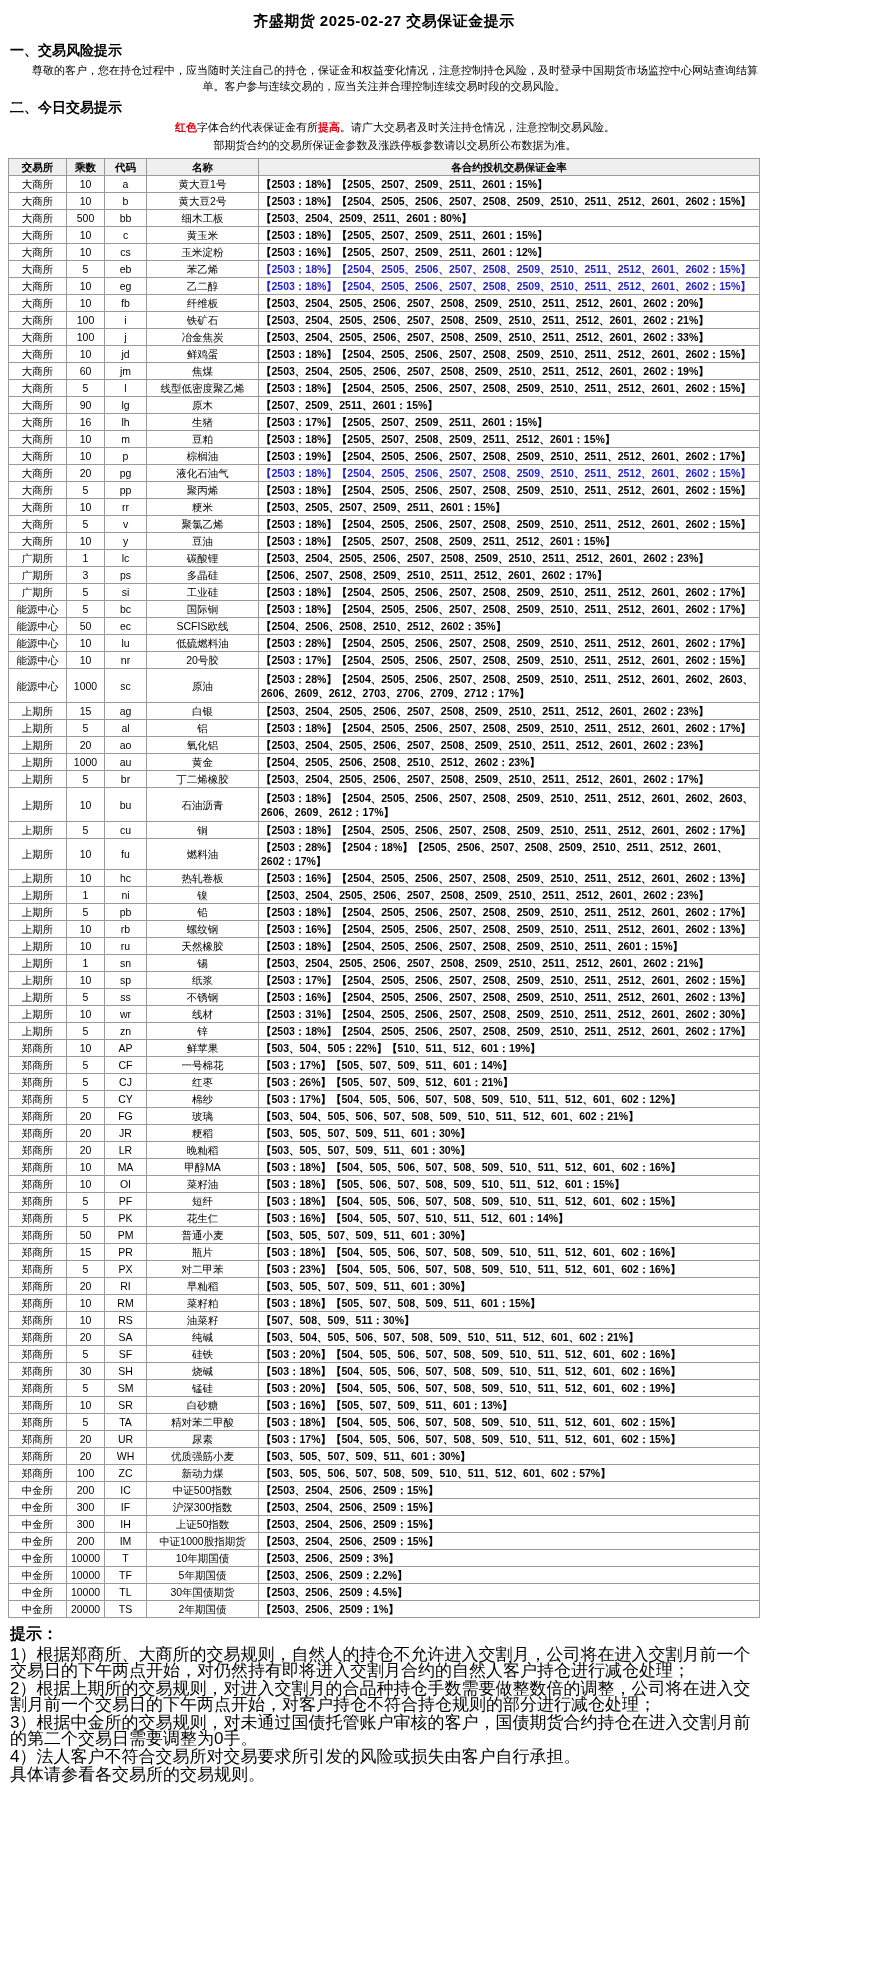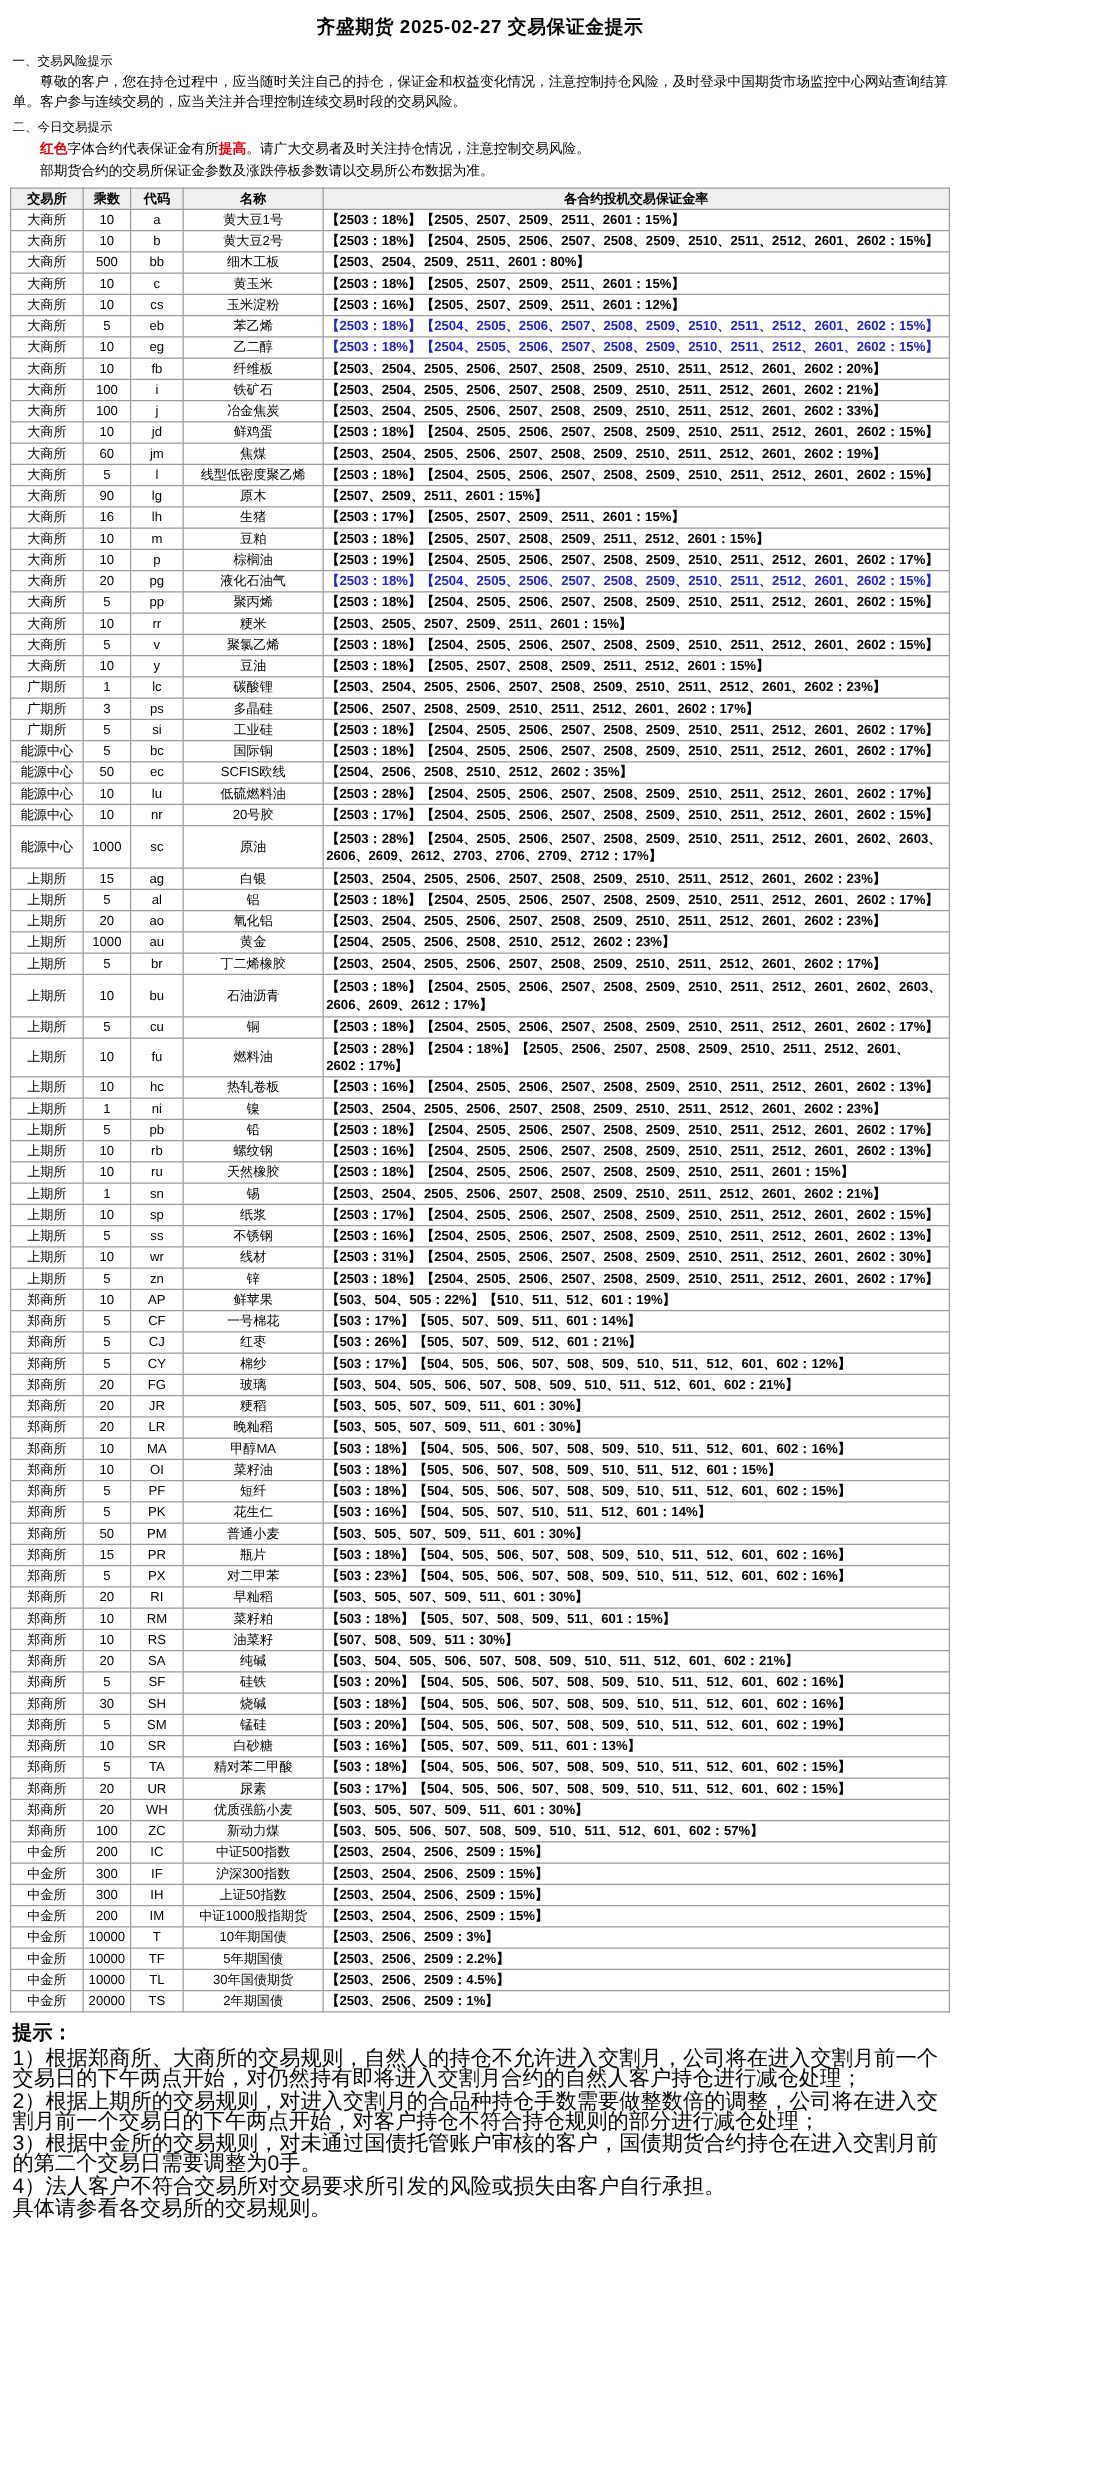--- a/index.html
+++ b/index.html
@@ -16,29 +16,30 @@
     padding: 6px 8px 10px 8px;
   }
   .title {
     text-align: center;
     font-size: 15px;
     font-weight: bold;
     padding: 6px 0 8px 0;
     letter-spacing: 0.5px;
   }
   .sec-head {
-    font-size: 10px;
-    font-weight: normal;
+    font-size: 14px;
+    font-weight: bold;
     padding: 3px 0 2px 2px;
   }
   .para {
     font-size: 11px;
     line-height: 16px;
     padding: 0 2px 2px 2px;
     text-indent: 0;
+    text-align: center;
   }
   .para.indent { text-indent: 22px; }
   .red { color: #e60012; font-weight: bold; }
   table.main {
     border-collapse: collapse;
     width: 100%;
     table-layout: fixed;
     margin-top: 3px;
   }
   table.main th, table.main td {

